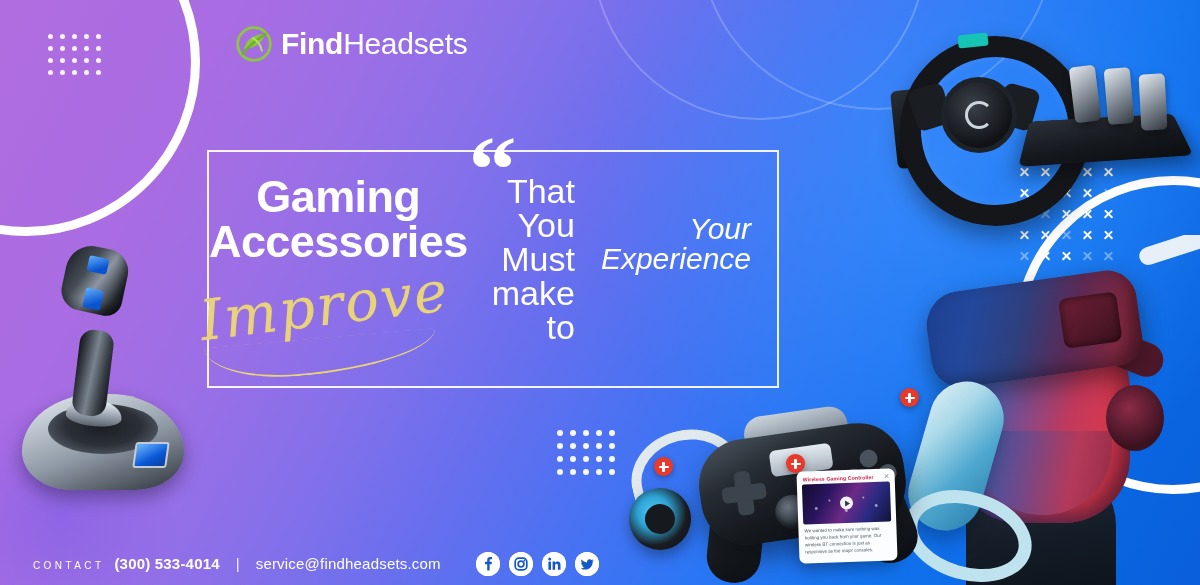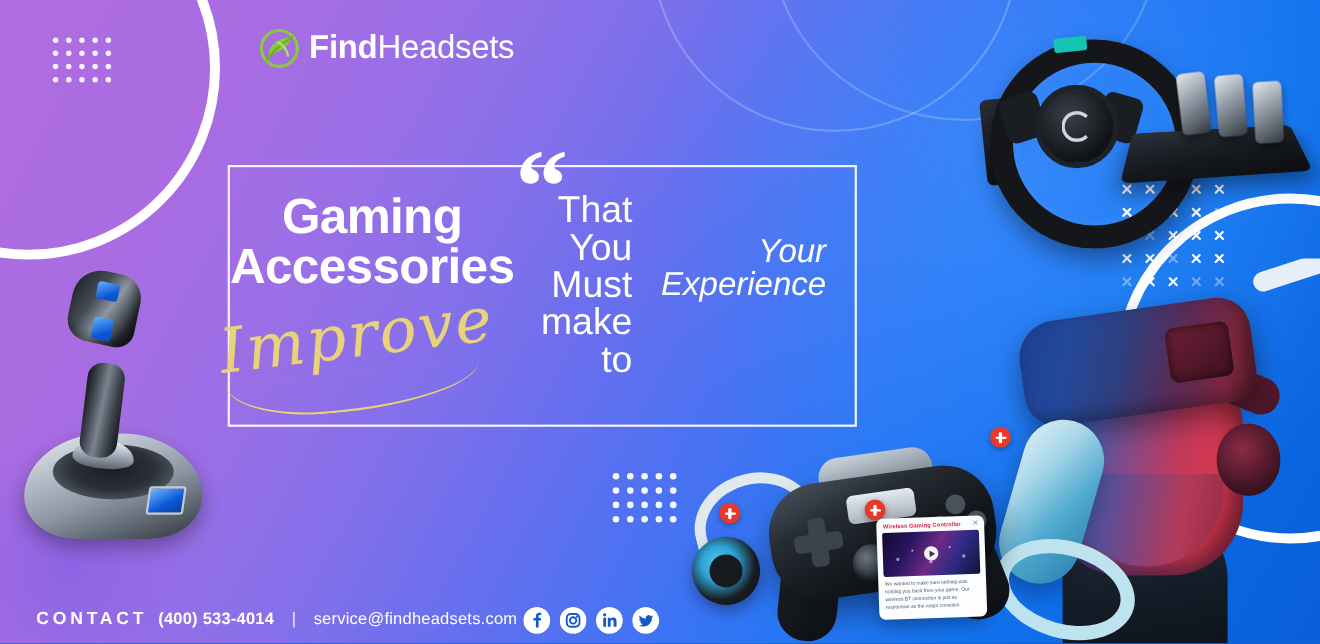--- a/index.html
+++ b/index.html
@@ -124,21 +124,21 @@
     border-bottom:2px solid #e8d27a;border-radius:0 0 60% 40%/0 0 100% 100%;
     transform:rotate(-5deg);
   }
 
   
   .footer{position:absolute;left:0;bottom:0;width:1200px;height:46px;}
   .contact{
     position:absolute;left:33px;bottom:13px;
     display:flex;align-items:baseline;gap:10px;color:#fff;white-space:nowrap;
   }
-  .c-label{font-size:16px;letter-spacing:3.4px;font-weight:700;}
+  .c-label{font-size:10px;letter-spacing:3.4px;font-weight:400;}
   .c-phone{font-size:15px;font-weight:700;letter-spacing:.2px;}
   .c-sep{font-size:15px;opacity:.9;padding:0 6px;}
   .c-mail{font-size:15px;font-weight:400;letter-spacing:.2px;margin-top:27px;}
   .socials{position:absolute;left:476px;bottom:9px;display:flex;gap:9px;}
   .soc{width:24px;height:24px;border-radius:50%;background:#fff;display:block;}
 
   
   .prod{position:absolute;}
 
   
@@ -591,21 +591,21 @@
       <div class="h-l3">Your Experience</div>
     </div>
     <div class="quote">“</div>
     <div class="script">Improve</div>
     <div class="script-underline"></div>
   </div>
 
   <div class="footer">
     <div class="contact">
       <span class="c-label">CONTACT</span>
-      <span class="c-phone">(400) 533-4014</span>
+      <span class="c-phone">(300) 533-4014</span>
       <span class="c-sep">|</span>
       <span class="c-mail">service@findheadsets.com</span>
     </div>
     <div class="socials">
       <span class="soc">
         <svg viewBox="0 0 24 24" width="24" height="24">
             <circle cx="12" cy="12" r="12" fill="#fff"></circle>
             <path d="M13.6 12.2h2l.3-2.4h-2.3V8.3c0-.7.2-1.1 1.2-1.1h1.2V5.1c-.2 0-.9-.1-1.8-.1-1.8 0-3 1.1-3 3.1v1.7H9v2.4h2.2v6.2h2.4z" fill="#1558c8"></path>
           </svg>
       </span>

